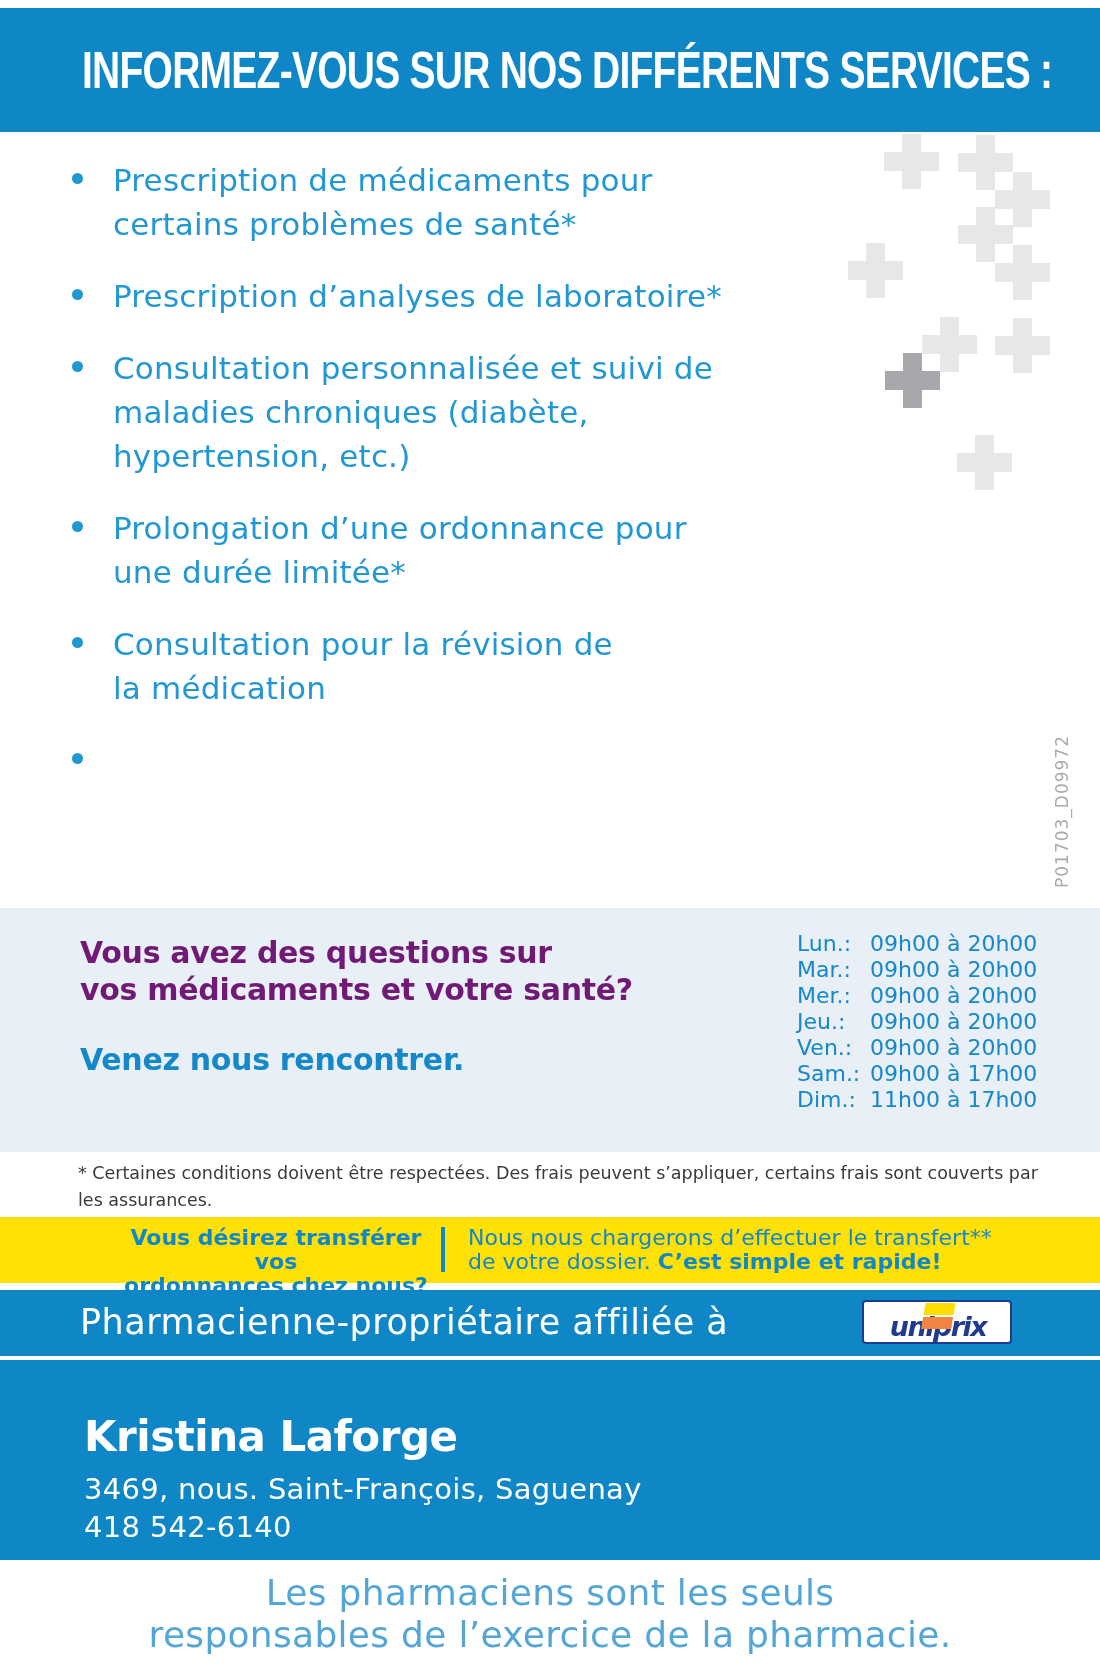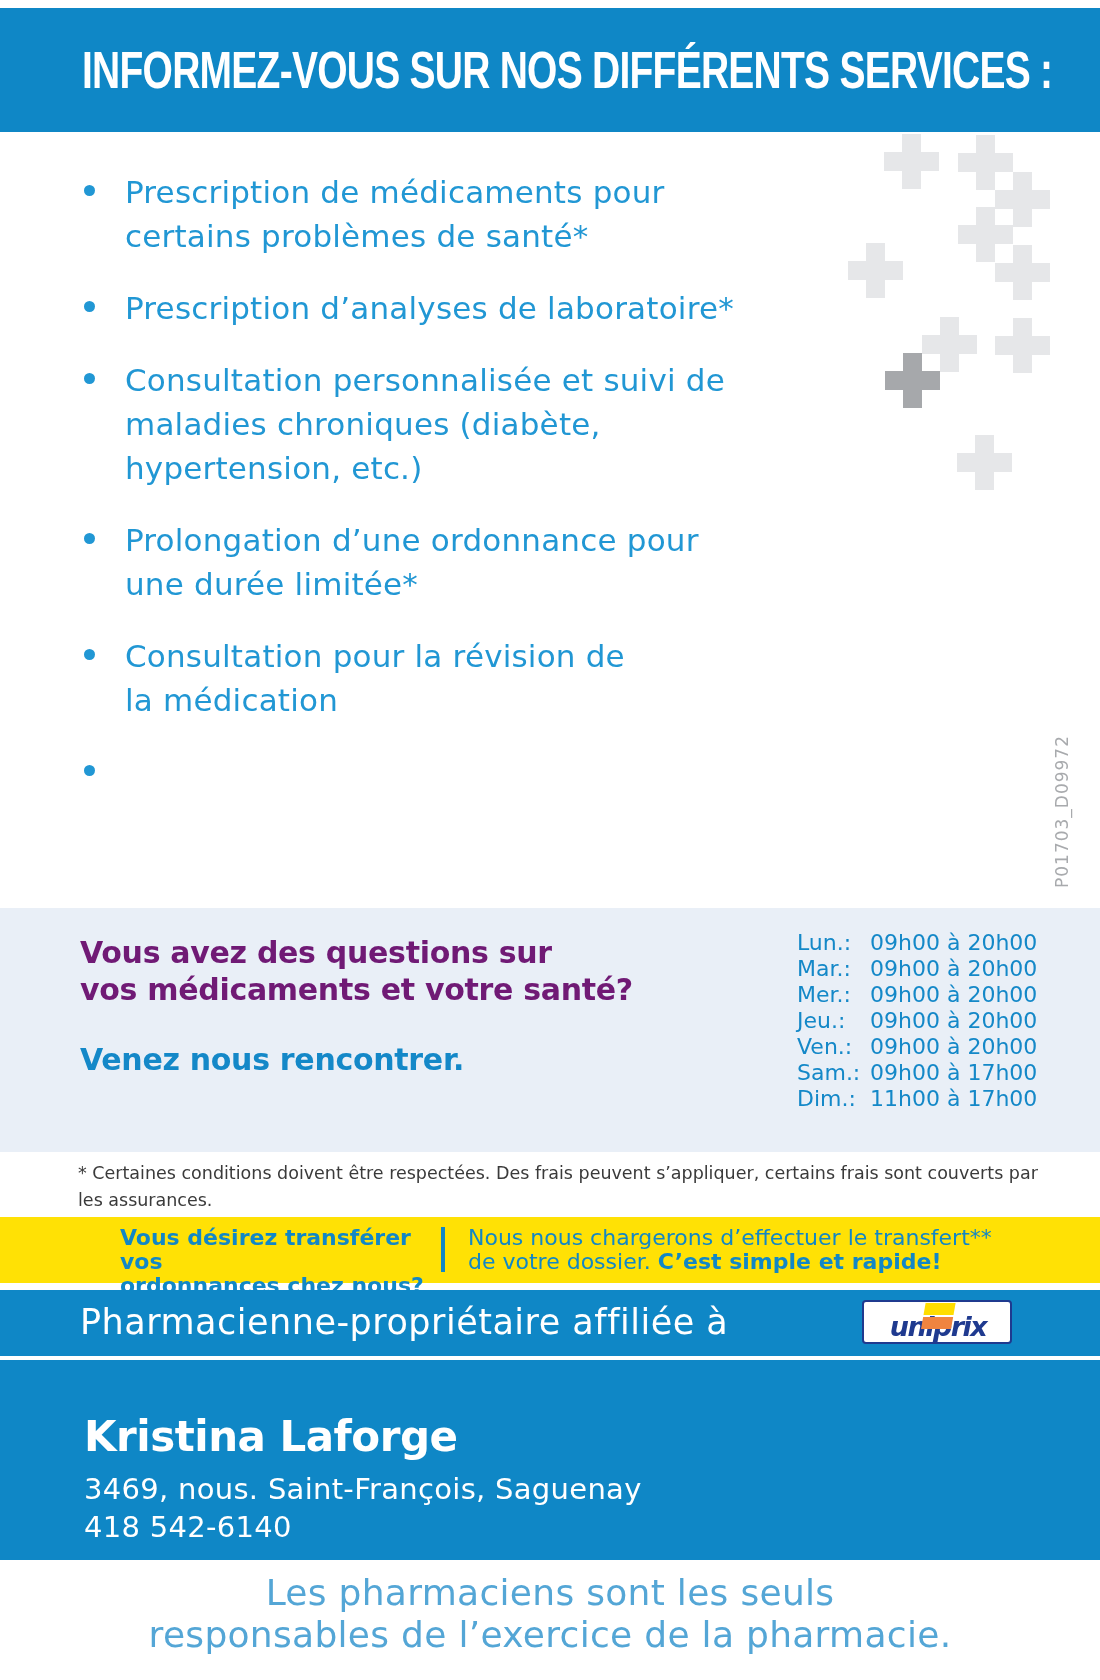--- a/index.html
+++ b/index.html
@@ -4,49 +4,49 @@
 <style>
   html,body{margin:0;padding:0;background:#ffffff;}
   body{font-family:"DejaVu Sans","Liberation Sans",sans-serif;}
   .page{position:relative;width:1100px;height:1680px;background:#ffffff;overflow:hidden;}
 
   
   .header-band{position:absolute;left:0;top:8px;width:1100px;height:124px;background:#0f87c6;display:flex;align-items:center;}
   .header-title{color:#ffffff;font-family:"Liberation Sans",sans-serif;font-weight:700;font-size:52px;letter-spacing:-1px;white-space:nowrap;transform:scaleX(0.75);transform-origin:left center;margin-left:82px;}
 
   
-  .services-list{position:absolute;left:72px;top:158px;width:720px;margin:12px;padding:0;list-style:none;}
+  .services-list{position:absolute;left:72px;top:158px;width:720px;margin:0;padding:0;list-style:none;}
   .service-item{display:flex;margin-bottom:28px;}
   .bullet-dot{flex:0 0 auto;width:11px;height:11px;border-radius:50%;background:#2197d4;margin:15px 0 0 0;}
   .service-text{margin-left:30px;color:#2197d4;font-size:31px;line-height:44px;white-space:pre-line;letter-spacing:0.2px;}
 
   
   .cross{position:absolute;width:55px;height:55px;}
   .cross::before{content:"";position:absolute;left:18px;top:0;width:19px;height:55px;background:#e6e7e9;}
   .cross::after{content:"";position:absolute;left:0;top:18px;width:55px;height:19px;background:#e6e7e9;}
   .cross.dark::before,.cross.dark::after{background:#a6a8ab;}
 
   
   .print-code{position:absolute;left:1052px;top:766px;height:122px;width:28px;writing-mode:vertical-rl;transform:rotate(180deg);color:#a8aaad;font-size:17px;letter-spacing:1px;white-space:nowrap;}
 
   
   .info-box{position:absolute;left:0;top:908px;width:1100px;height:244px;background:#e9eff7;}
   .info-question{position:absolute;left:80px;top:26px;color:#701a75;font-weight:700;font-size:30px;line-height:37px;letter-spacing:-0.3px;white-space:pre-line;}
   .info-cta{position:absolute;left:80px;top:134px;color:#1488c8;font-weight:700;font-size:30px;letter-spacing:-0.3px;}
   .hours-list{position:absolute;left:797px;top:22px;}
-  .hours-row{display:flex;height:26px;align-items:flex-start;}
+  .hours-row{display:flex;height:26px;align-items:center;}
   .hours-day{display:inline-block;width:73px;color:#1488c8;font-size:22px;}
   .hours-time{color:#1488c8;font-size:22px;white-space:nowrap;}
 
   
   .footnotes{position:absolute;left:78px;top:1160px;width:990px;color:#3a3a3a;font-size:17.5px;line-height:27px;}
 
   
   .transfer-band{position:absolute;left:0;top:1217px;width:1100px;height:66px;background:#ffe105;}
-  .transfer-left{position:absolute;left:120px;top:9px;width:312px;color:#1287c6;font-weight:700;font-size:22px;line-height:24px;}
+  .transfer-left{position:absolute;left:120px;top:9px;width:312px;text-align:center;color:#1287c6;font-weight:700;font-size:22px;line-height:24px;}
   .transfer-divider{position:absolute;left:441px;top:10px;width:4px;height:45px;background:#1287c6;}
   .transfer-right{position:absolute;left:468px;top:9px;width:600px;color:#1287c6;font-size:22px;line-height:24px;}
   .transfer-right .bold{font-weight:700;}
 
   
   .affiliation-band{position:absolute;left:0;top:1290px;width:1100px;height:66px;background:#0f87c6;}
   .affiliation-label{position:absolute;left:80px;top:12px;color:#ffffff;font-size:35px;letter-spacing:0.5px;}
   .uniprix-logo{position:absolute;left:862px;top:10px;width:150px;height:44px;background:#ffffff;border:2px solid #1f3a8f;border-radius:4px;display:flex;align-items:center;box-sizing:border-box;flex-direction:column;}
   .logo-bars{position:relative;width:30px;height:28px;margin-left:5px;transform:skewX(-10deg);}
   .logo-bar-top{position:absolute;left:0;top:1px;width:30px;height:12px;background:#ffdd00;}

